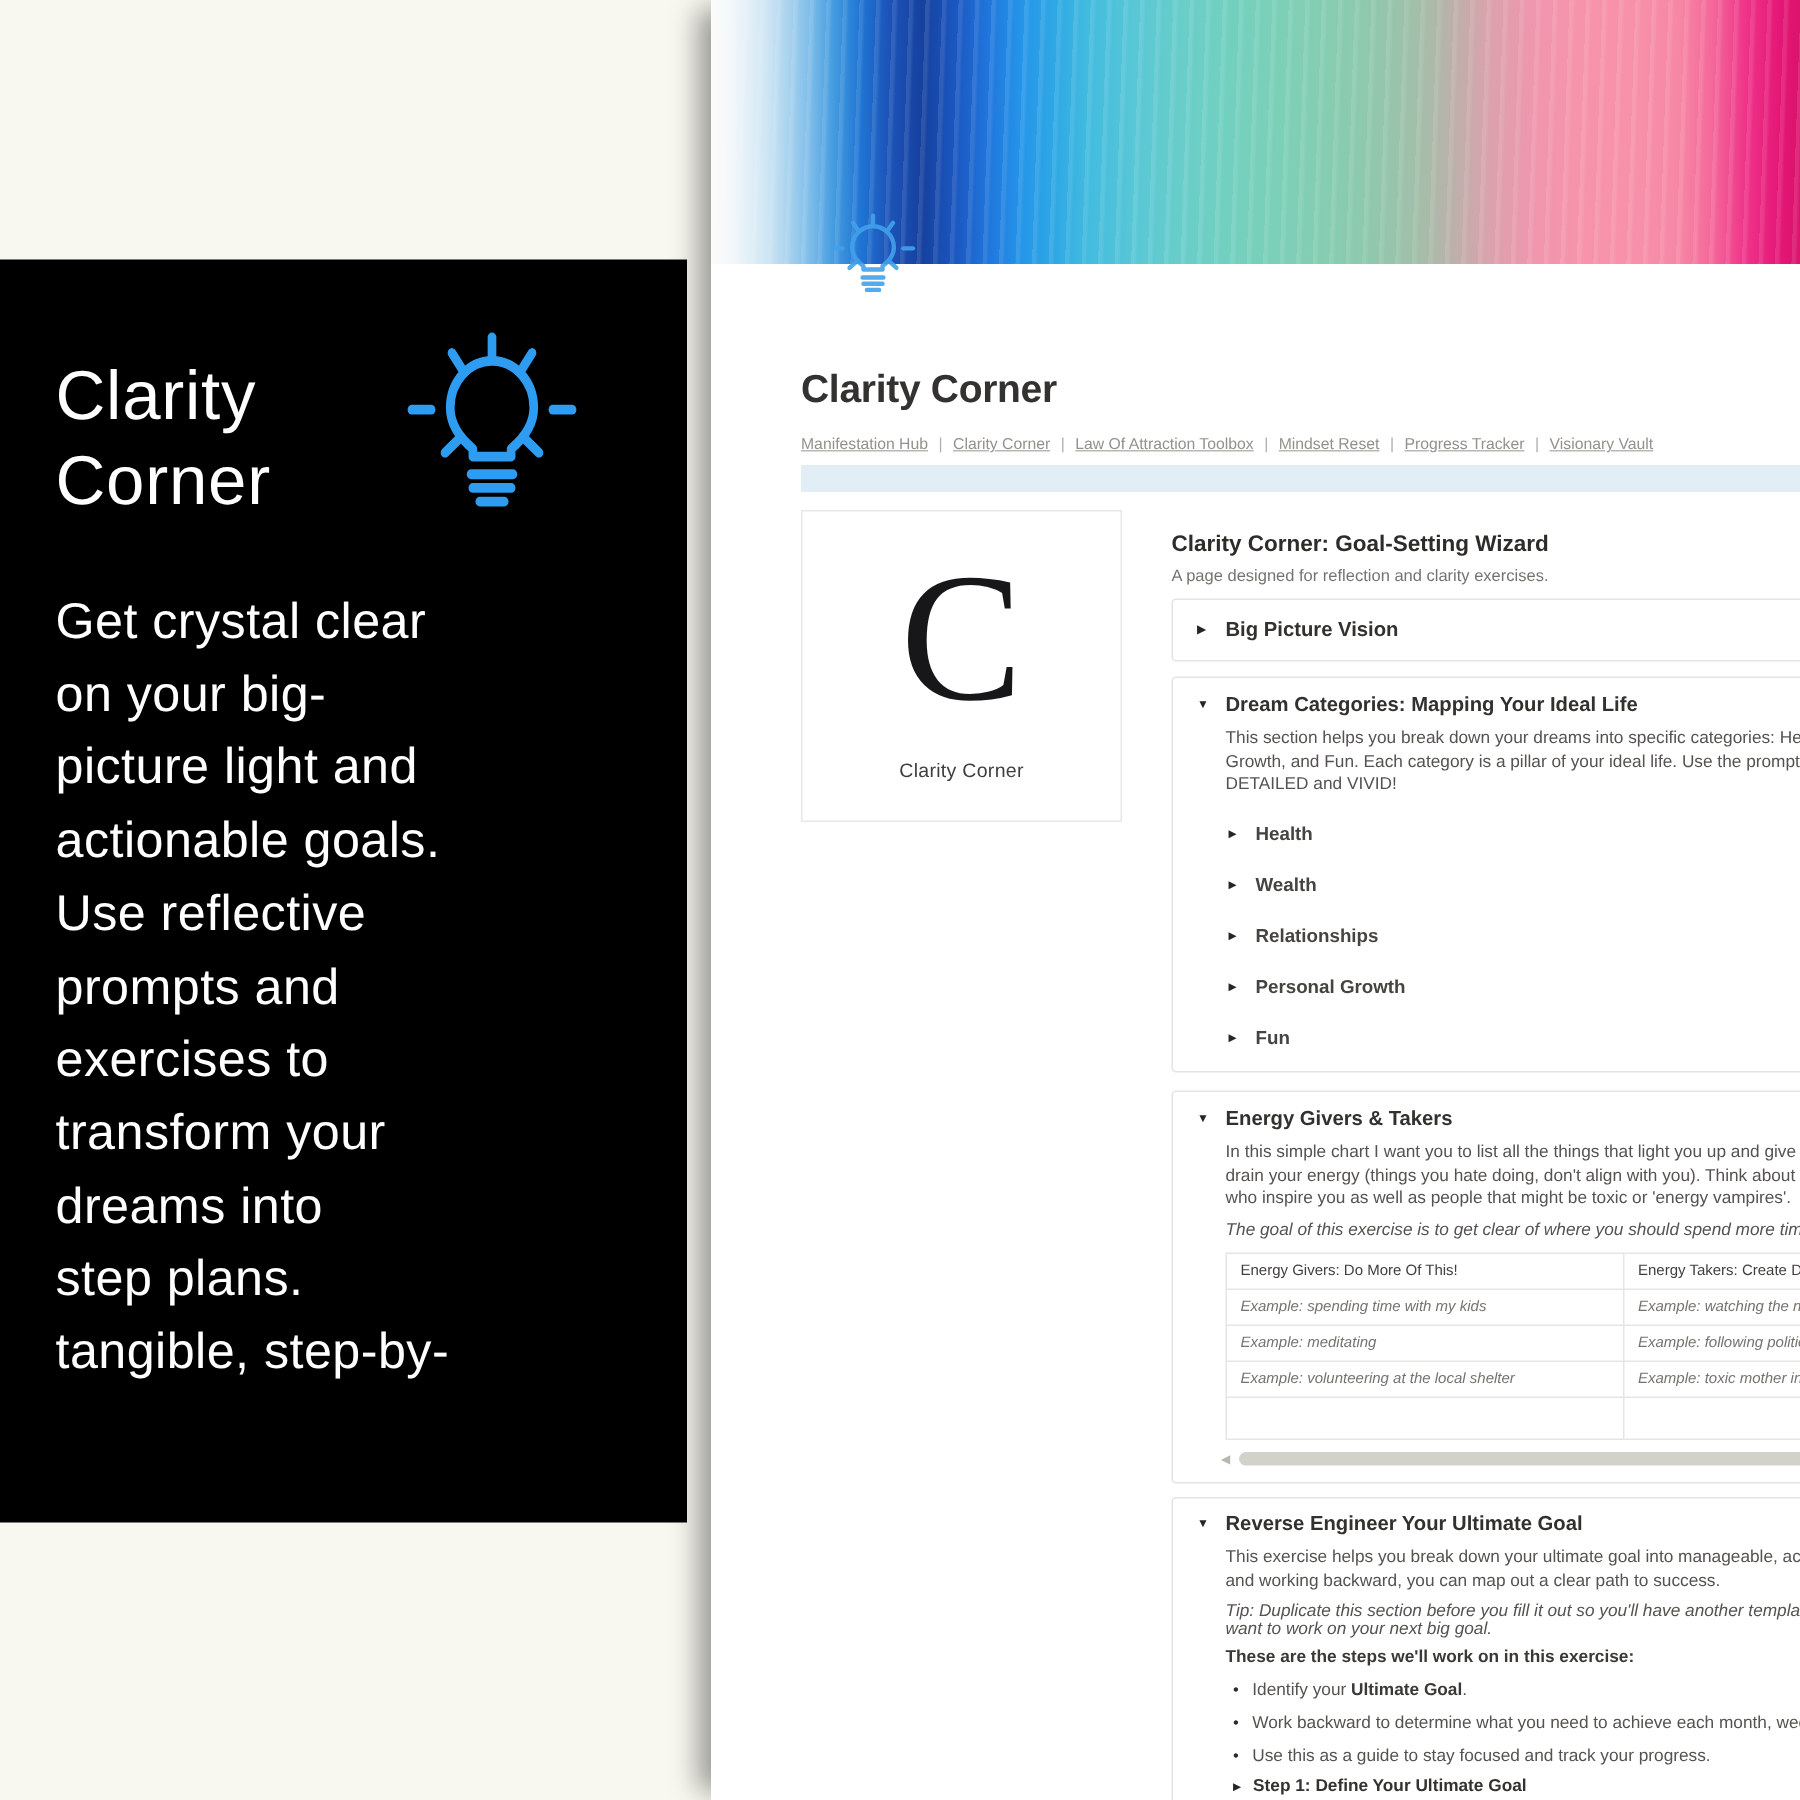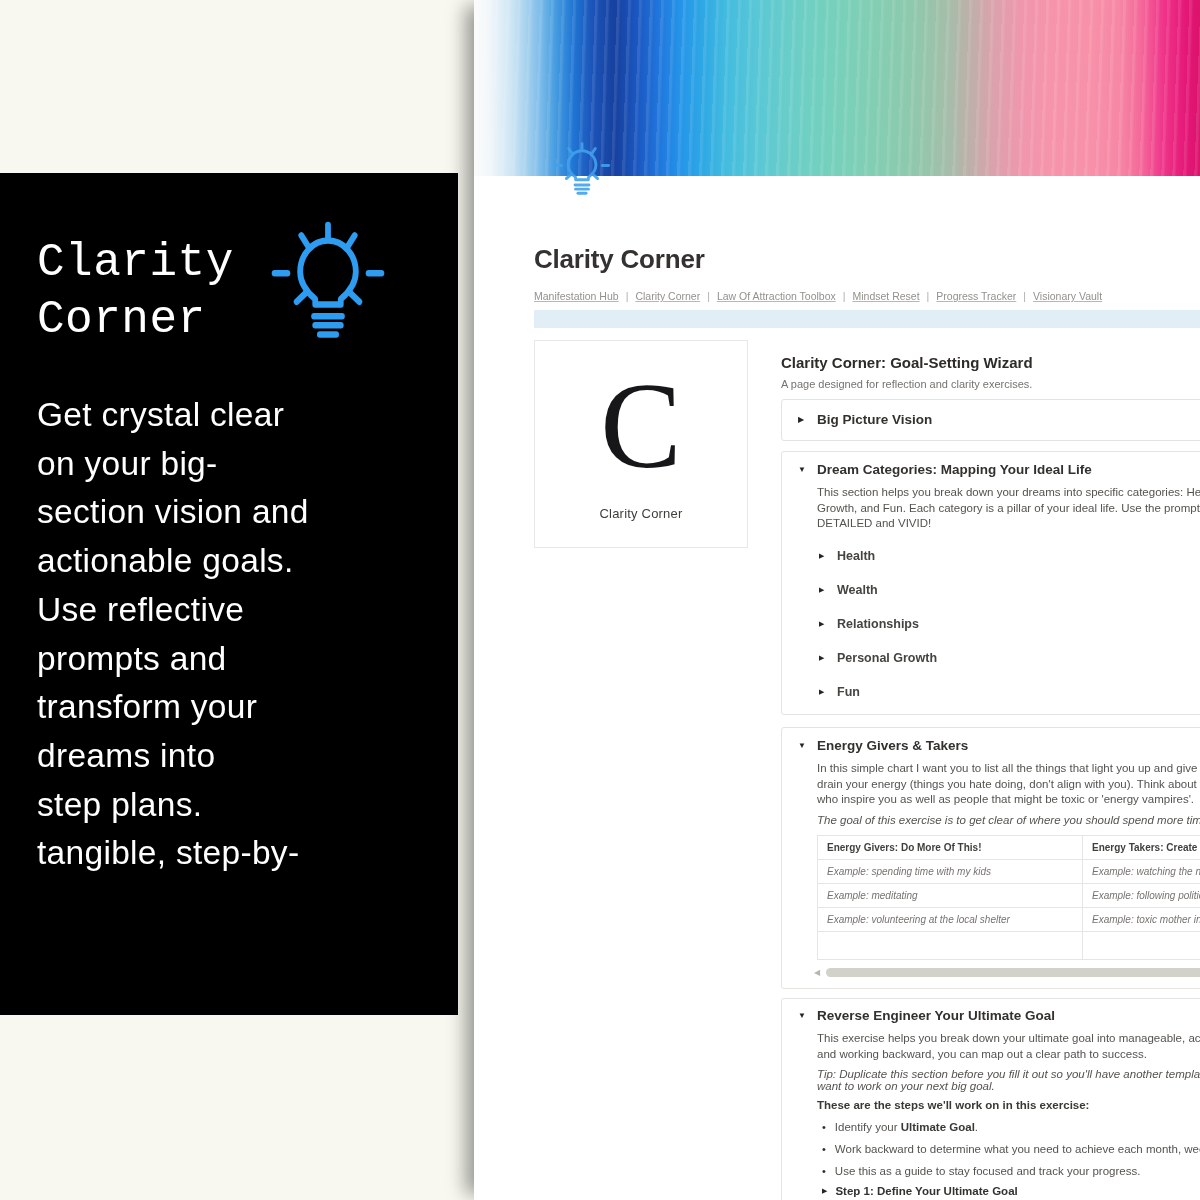--- a/index.html
+++ b/index.html
@@ -56,42 +56,42 @@
   .italic-line { margin:6px 0 0 19px; font-size:11.5px; font-style:italic; color:#55534f; white-space:nowrap; }
 
   .cats { margin:7px 0 0 21px; }
   .cat { height:34px; display:flex; align-items:center; gap:9px; cursor:pointer; }
   .cat .arr { font-size:7px; color:#262522; width:9px; flex:0 0 9px; }
   .cat .clabel { font-size:12.5px; font-weight:600; color:#454440; }
 
   table.energy { margin:9px 0 0 19px; border-collapse:collapse; width:440px; table-layout:fixed; }
   table.energy td { border:1px solid #e6e5e2; padding:0 0 0 9px; vertical-align:middle; }
   table.energy col.c1 { width:265px; }
-  tr.hdr td { height:24px; font-size:10px; font-weight:700; color:#403f3c; white-space:nowrap; }
+  tr.hdr td { height:24px; font-size:10px; font-weight:400; color:#403f3c; white-space:nowrap; }
   tr.r td { height:24px; font-size:10px; font-style:italic; color:#76736f; white-space:nowrap; }
   tr.empty td { height:28px; }
   .hscroll { margin:8px 0 0 16px; display:flex; align-items:center; gap:6px; }
   .hscroll .larr { font-size:8px; color:#b8b6b1; }
   .hscroll .thumb { height:9px; width:420px; background:#d2d1ca; border-radius:5px; cursor:pointer; }
 
   .steps-intro { margin:7px 0 0 19px; font-size:11.5px; font-weight:700; color:#3a3935; white-space:nowrap; }
   .bullets { margin:5px 0 0 24px; }
   .bullet { display:flex; gap:9px; height:22px; align-items:center; }
   .bullet .dot { font-size:11px; color:#2c2b28; }
   .bullet .btxt { font-size:11.5px; color:#55534f; white-space:nowrap; }
   .bullet .btxt b { color:#3a3936; }
   .subtoggle { margin:3px 0 0 24px; display:flex; align-items:center; gap:8px; cursor:pointer; }
   .subtoggle .arr { font-size:7px; color:#262522; }
   .subtoggle .stlabel { font-size:11.5px; font-weight:700; color:#33322f; white-space:nowrap; }
 
   
   .black-panel { position:absolute; left:0; top:173px; width:458px; height:842px; background:#000; z-index:5; }
   .promo-title { position:absolute; left:37px; top:62px; color:#fff; font-size:46px;
     line-height:57px; font-weight:500; letter-spacing:0.5px; }
-  .promo-title span { display:block;font-family:Liberation Mono, monospace; }
+  .promo-title span { display:block; }
   .panel-bulb { position:absolute; left:270px; top:48px; width:116px; height:146px; }
   .promo-desc { position:absolute; left:37px; top:218px; color:#fff; font-size:33.5px;
     line-height:48.7px; font-weight:400; letter-spacing:0.3px; }
   .promo-desc span { display:block; white-space:nowrap; }
 </style>
 </head>
 <body>
 
 <div class="canvas">
 
@@ -266,24 +266,25 @@
         <line x1="77" y1="62" x2="69" y2="55"></line>
         <path d="M 39 64 L 39 60 C 31 54 26 47 26 39 A 24 24 0 1 1 74 39 C 74 47 69 54 61 60 L 61 64 Z"></path>
         <line x1="38" y1="73" x2="62" y2="73"></line>
         <line x1="39" y1="80" x2="61" y2="80"></line>
         <line x1="43" y1="87" x2="57" y2="87"></line>
       </g>
     </svg>
     <div class="promo-desc">
       <span>Get crystal clear</span>
       <span>on your big-</span>
-      <span>section vision and</span>
+      <span>picture light and</span>
       <span>actionable goals.</span>
       <span>Use reflective</span>
       <span>prompts and</span>
+      <span>exercises to</span>
       <span>transform your</span>
       <span>dreams into</span>
       <span>step plans.</span>
       <span>tangible, step-by-</span>
     </div>
   </div>
 
 </div>
 
 </body></html>

